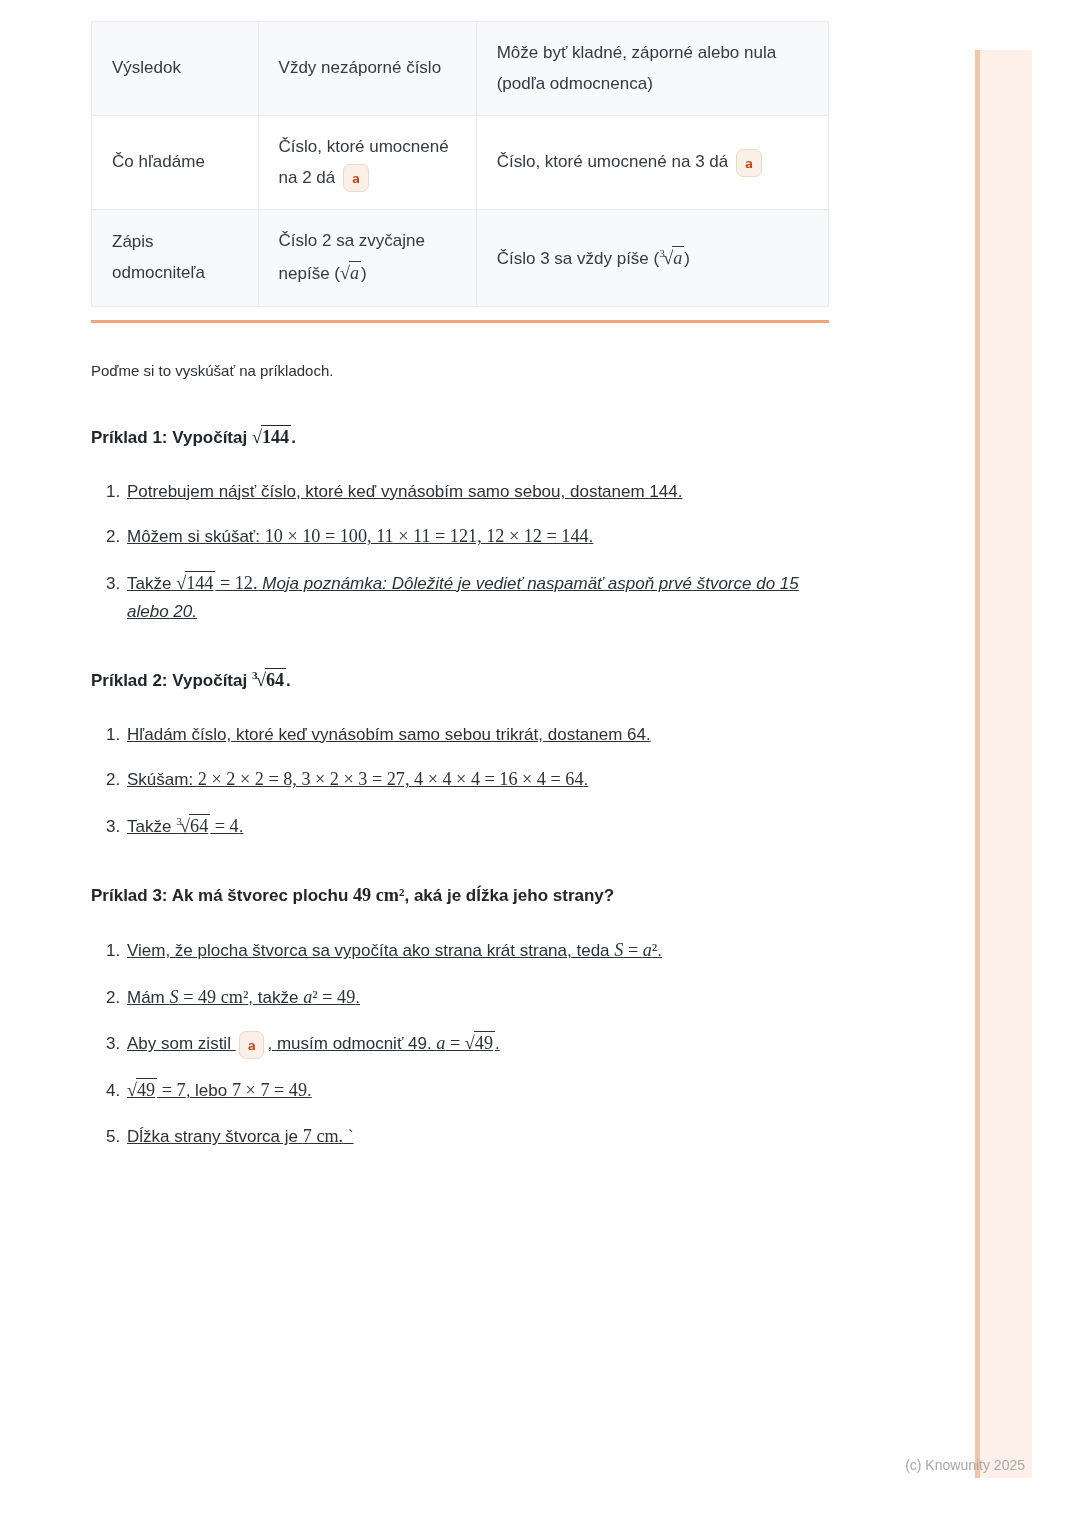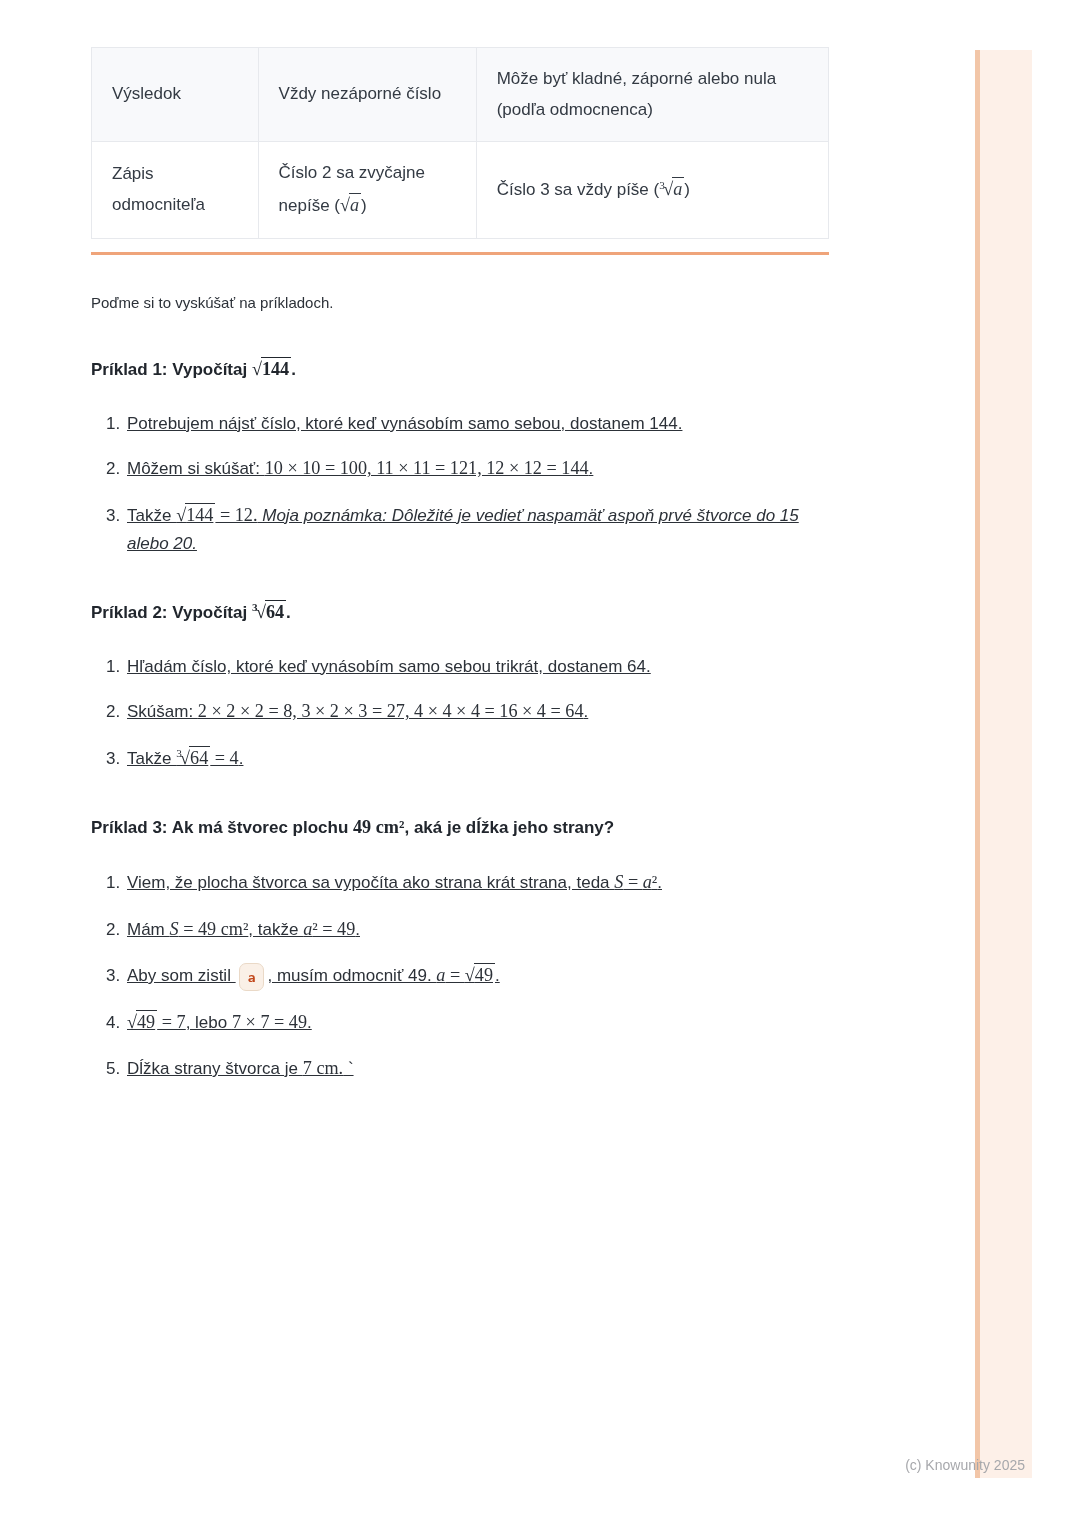--- a/index.html
+++ b/index.html
@@ -16,21 +16,21 @@
   .content {
     position: absolute;
     left: 91px; top: 0;
     width: 738px;
   }
 
   
   table.cmp {
     width: 100%;
     border-collapse: collapse;
-    margin-top: 47px;
+    margin-top: 21px;
     font-size: 17px;
     color: #333a43;
   }
   table.cmp td {
     border: 1px solid #e7e9ed;
     padding: 16px 20px;
     vertical-align: middle;
     line-height: 1.8;
   }
   table.cmp tr:nth-child(odd) td { background: #f8f9fb; }
@@ -132,20 +132,25 @@
 <div class="content">
 
   <table class="cmp">
     <tbody>
       <tr>
         <td class="c1">Výsledok</td>
         <td class="c2"><span class="seg-t">Vždy nezáporné číslo</span></td>
         <td class="c3"><span class="seg-t">Môže byť kladné, záporné alebo nula (podľa odmocnenca)</span></td>
       </tr>
       <tr>
+        <td class="c1">Čo hľadáme</td>
+        <td class="c2"><span class="seg-t">Číslo, ktoré umocnené na 2 dá </span><span class="badge">a</span></td>
+        <td class="c3"><span class="seg-t">Číslo, ktoré umocnené na 3 dá </span><span class="badge">a</span></td>
+      </tr>
+      <tr>
         <td class="c1">Zápis odmocniteľa</td>
         <td class="c2"><span class="seg-t">Číslo 2 sa zvyčajne nepíše (</span><span class="root"><span class="sgn">√</span><span class="rad it">a</span></span><span class="seg-t">)</span></td>
         <td class="c3"><span class="seg-t">Číslo 3 sa vždy píše (</span><span class="root"><sup class="idx">3</sup><span class="sgn">√</span><span class="rad it">a</span></span><span class="seg-t">)</span></td>
       </tr>
     </tbody>
   </table>
 
   <hr class="section-rule">
 
   <p class="intro">Poďme si to vyskúšať na príkladoch.</p>

